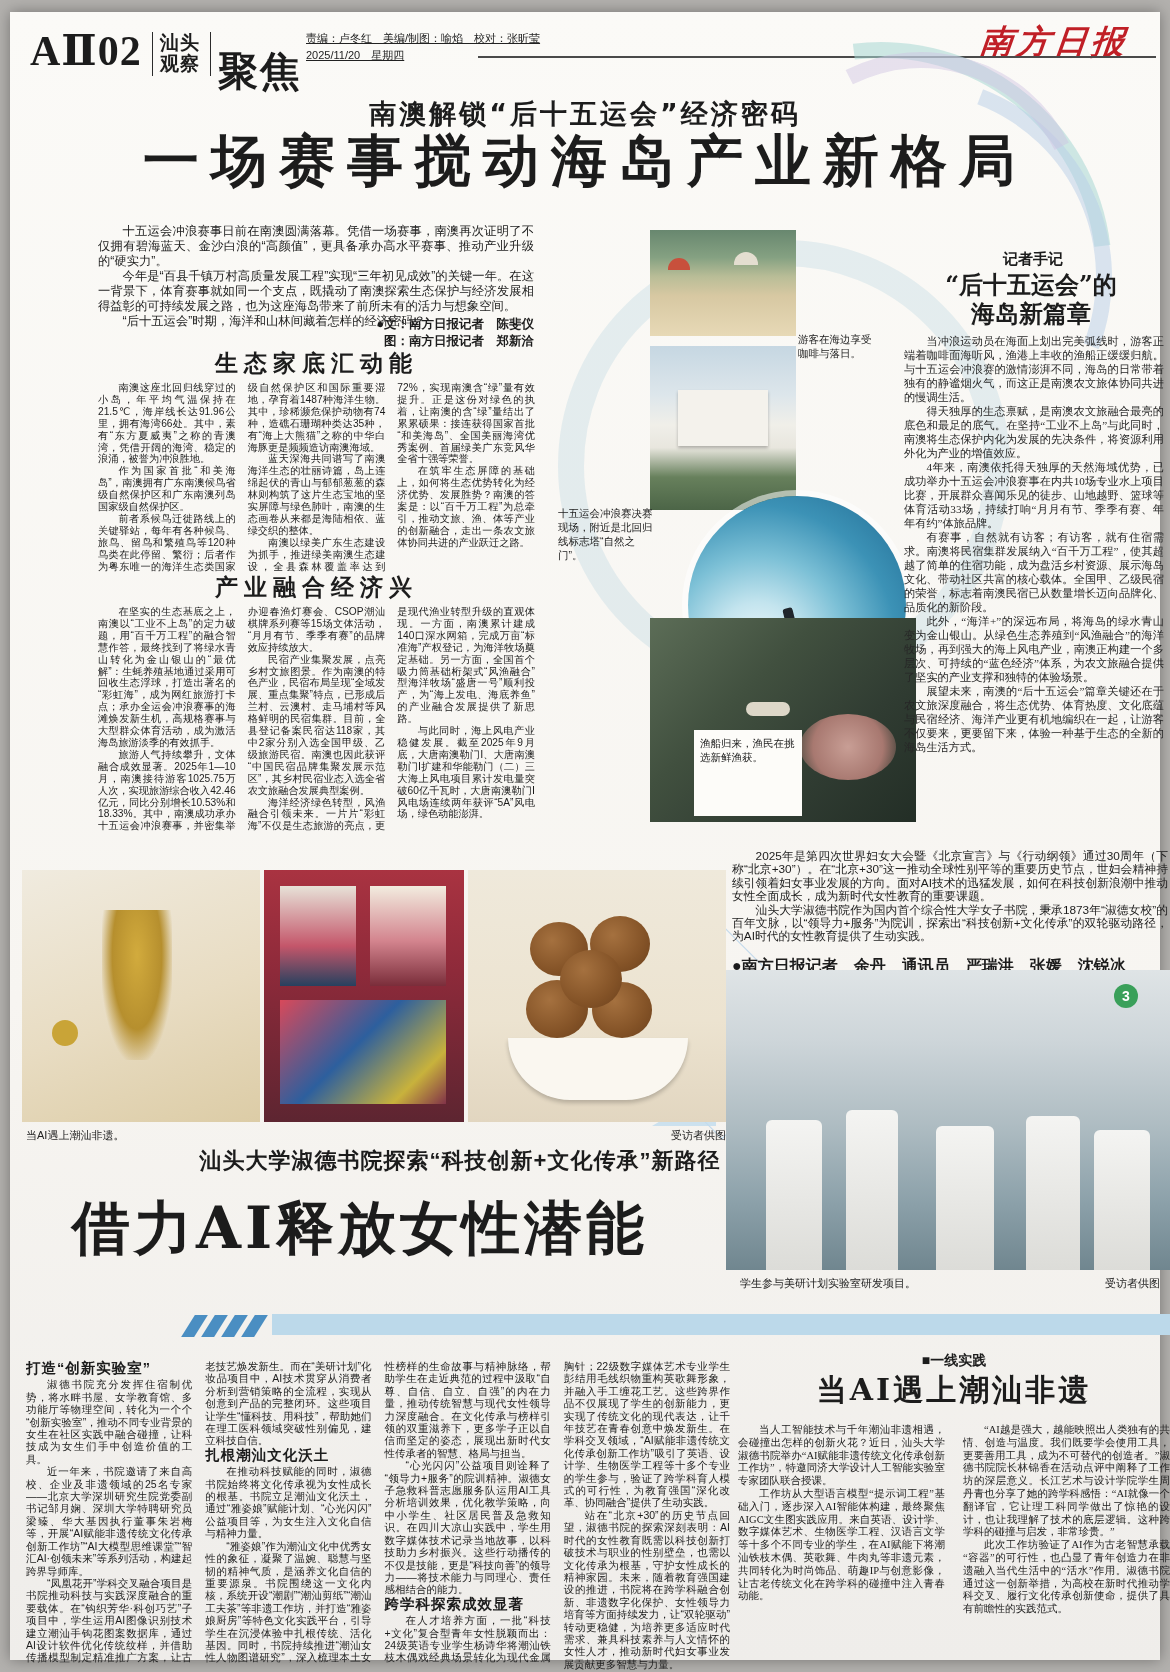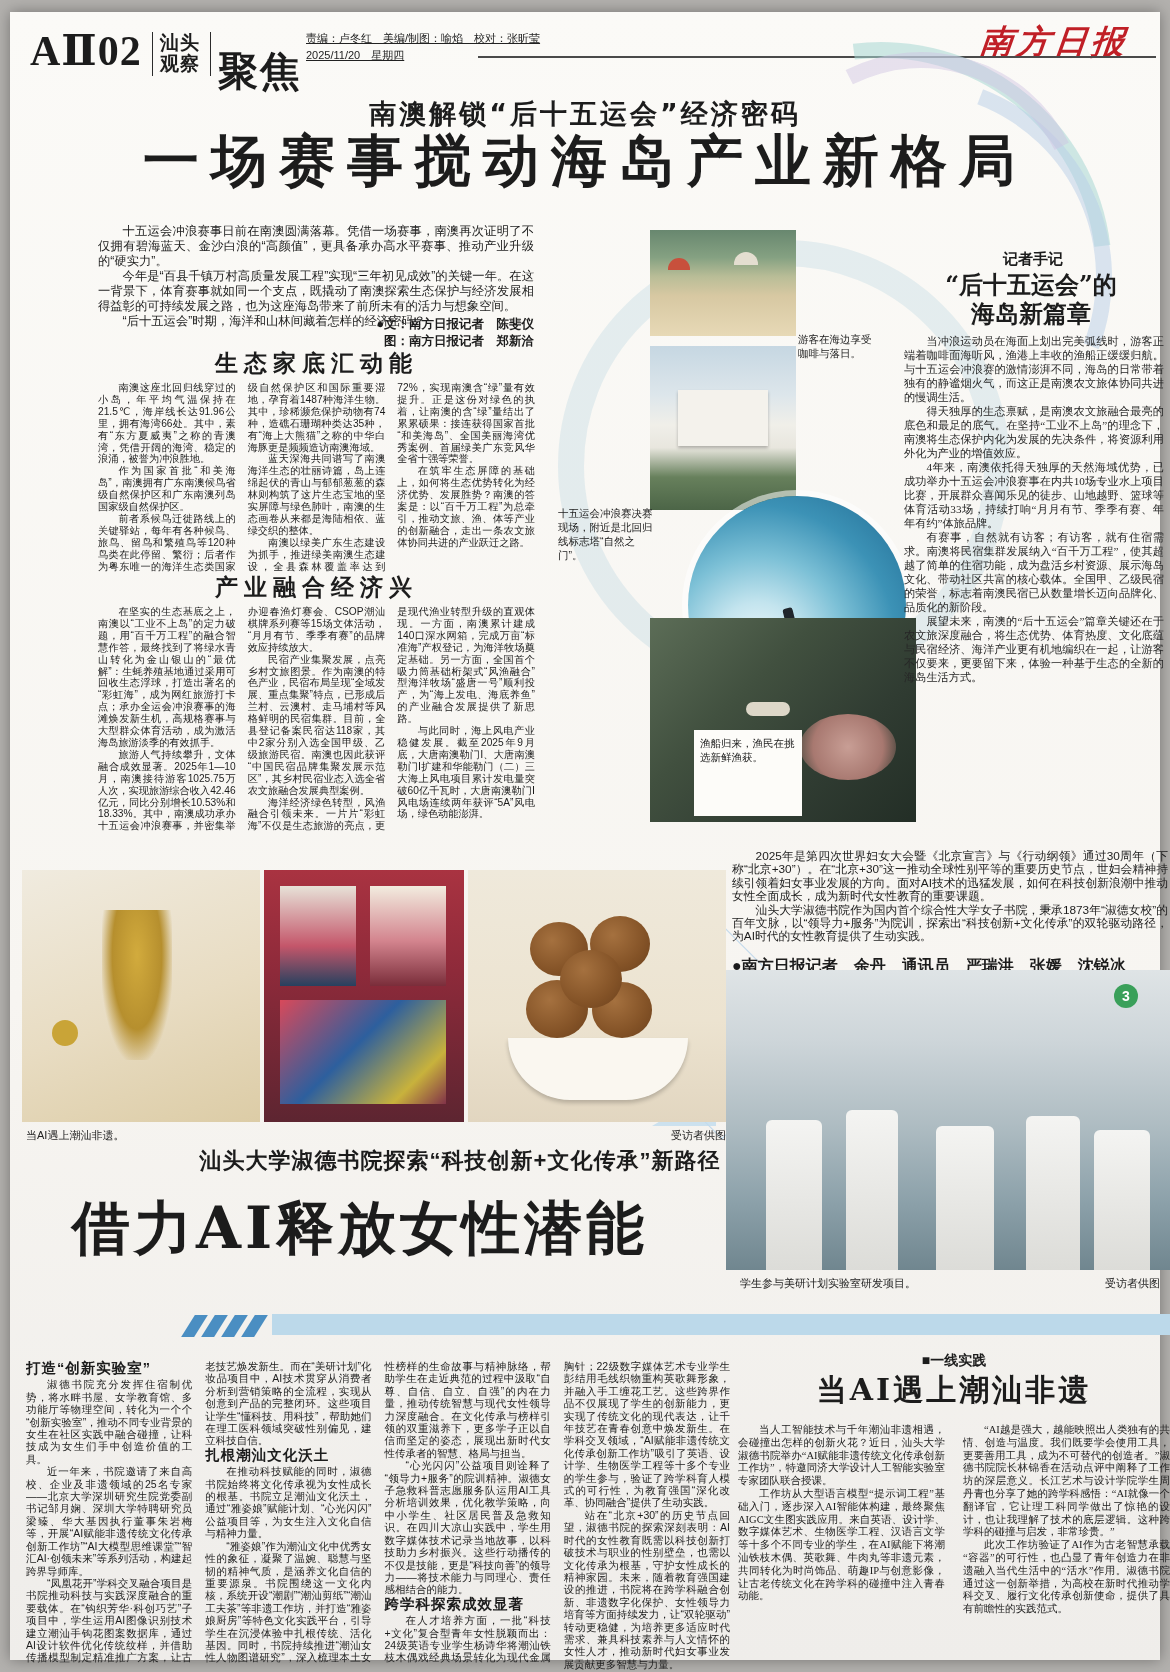--- a/index.html
+++ b/index.html
@@ -191,23 +191,24 @@
   </div>
   <div class="abs cap-fish">渔船归来，渔民在挑选新鲜渔获。</div>
 
   <div class="abs memo-tag">记者手记</div>
   <div class="abs memo-title">
     <div>“后十五运会”的</div>
     <div>海岛新篇章</div>
   </div>
   <div class="abs memo-body">
     <p>当冲浪运动员在海面上划出完美弧线时，游客正端着咖啡面海听风，渔港上丰收的渔船正缓缓归航。与十五运会冲浪赛的激情澎湃不同，海岛的日常带着独有的静谧烟火气，而这正是南澳农文旅体协同共进的慢调生活。</p>
-    <p>得天独厚的生态禀赋，是南澳农文旅融合最亮的底色和最足的底气。在坚持“工业不上岛”的理念下，南澳将生态保护内化为发展的先决条件，将资源利用外化为产业的增值效应。</p>
+    <p>得天独厚的生态禀赋，是南澳农文旅融合最亮的底色和最足的底气。在坚持“工业不上岛”与此同时，南澳将生态保护内化为发展的先决条件，将资源利用外化为产业的增值效应。</p>
     <p>4年来，南澳依托得天独厚的天然海域优势，已成功举办十五运会冲浪赛事在内共10场专业水上项目比赛，开展群众喜闻乐见的徒步、山地越野、篮球等体育活动33场，持续打响“月月有节、季季有赛、年年有约”体旅品牌。</p>
     <p>有赛事，自然就有访客；有访客，就有住宿需求。南澳将民宿集群发展纳入“百千万工程”，使其超越了简单的住宿功能，成为盘活乡村资源、展示海岛文化、带动社区共富的核心载体。全国甲、乙级民宿的荣誉，标志着南澳民宿已从数量增长迈向品牌化、品质化的新阶段。</p>
+    <p>此外，“海洋+”的深远布局，将海岛的绿水青山变为金山银山。从绿色生态养殖到“风渔融合”的海洋牧场，再到强大的海上风电产业，南澳正构建一个多层次、可持续的“蓝色经济”体系，为农文旅融合提供了坚实的产业支撑和独特的体验场景。</p>
     <p>展望未来，南澳的“后十五运会”篇章关键还在于农文旅深度融合，将生态优势、体育热度、文化底蕴与民宿经济、海洋产业更有机地编织在一起，让游客不仅要来，更要留下来，体验一种基于生态的全新的海岛生活方式。</p>
   </div>
 
   <div class="abs ph ph-aiart">
     <div class="abs goldfig"></div>
     <div class="abs goldball"></div>
   </div>
   <div class="abs ph ph-fashion">
     <div class="abs fash1"></div>
     <div class="abs fash2"></div>

